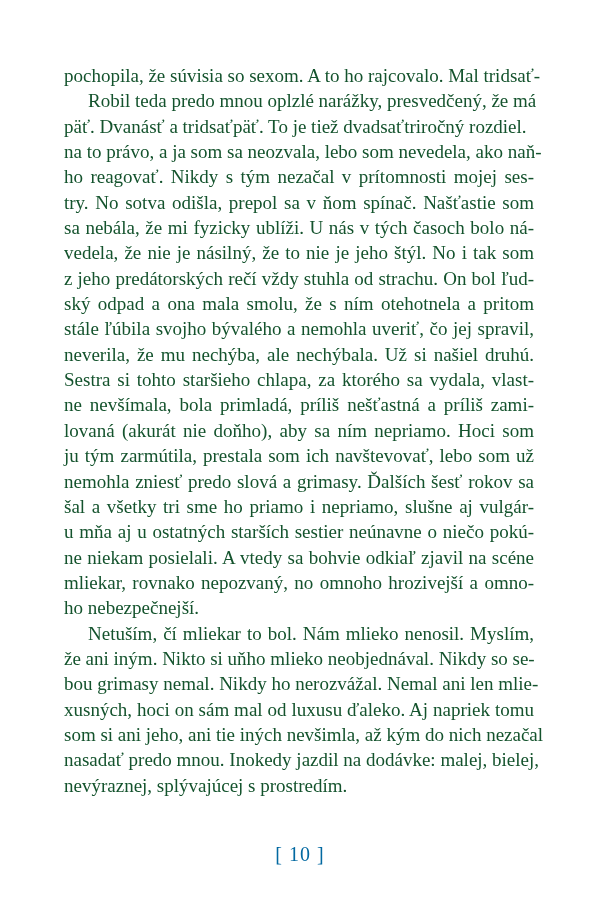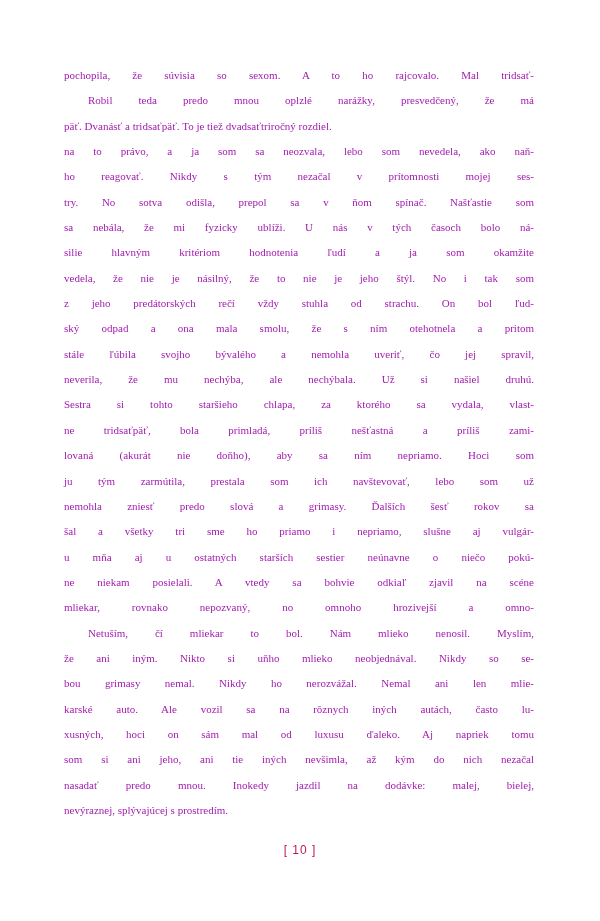--- a/index.html
+++ b/index.html
@@ -3,72 +3,71 @@
 <meta charset="utf-8">
 <style>
   html, body { margin: 0; padding: 0; background: #ffffff; }
   body { width: 600px; height: 921px; position: relative; overflow: hidden; }
   .page {
     position: absolute;
     left: 64px;
     top: 63px;
     width: 470px;
     font-family: "Liberation Serif", "DejaVu Serif", serif;
-    font-size: 11px;
+    font-size: 19px;
     line-height: 25.35px;
-    color: #a21caf;
+    color: #14532d;
   }
   .line {
     display: block;
     white-space: nowrap;
     text-align: justify;
     text-align-last: justify;
     height: 25.35px;
   }
   .line.indent { padding-left: 24px; }
   .line.last { text-align-last: left; }
   .folio {
     position: absolute;
     left: 0; right: 0;
     top: 843px;
     text-align: center;
-    font-family: Liberation Sans, sans-serif;
-    font-size: 12px;
-    color: #be185d;
+    font-family: Liberation Serif, serif;
+    font-size: 20px;
+    color: #0369a1;
     letter-spacing: 1px;
   }
 </style>
 </head>
 <body>
 
 <div class="page" id="body-text">
     <span class="line">pochopila, že súvisia so sexom. A to ho rajcovalo. Mal tridsať-</span>
     <span class="line indent">Robil teda predo mnou oplzlé narážky, presvedčený, že má</span>
     <span class="line last">päť. Dvanásť a tridsaťpäť. To je tiež dvadsaťtriročný rozdiel.</span>
     <span class="line">na to právo, a ja som sa neozvala, lebo som nevedela, ako naň-</span>
     <span class="line">ho reagovať. Nikdy s tým nezačal v prítomnosti mojej ses-</span>
     <span class="line">try. No sotva odišla, prepol sa v ňom spínač. Našťastie som</span>
     <span class="line">sa nebála, že mi fyzicky ublíži. U nás v tých časoch bolo ná-</span>
-    <span class="line">silie hlavným kritériom hodnotenia ľudí a ja som okamžite</span>
     <span class="line">vedela, že nie je násilný, že to nie je jeho štýl. No i tak som</span>
     <span class="line">z jeho predátorských rečí vždy stuhla od strachu. On bol ľud-</span>
     <span class="line">ský odpad a ona mala smolu, že s ním otehotnela a pritom</span>
     <span class="line">stále ľúbila svojho bývalého a nemohla uveriť, čo jej spravil,</span>
     <span class="line">neverila, že mu nechýba, ale nechýbala. Už si našiel druhú.</span>
     <span class="line">Sestra si tohto staršieho chlapa, za ktorého sa vydala, vlast-</span>
-    <span class="line">ne tridsaťpäť, bola primladá, príliš nešťastná a príliš zami-</span>
+    <span class="line">ne nevšímala, bola primladá, príliš nešťastná a príliš zami-</span>
     <span class="line">lovaná (akurát nie doňho), aby sa ním nepriamo. Hoci som</span>
     <span class="line">ju tým zarmútila, prestala som ich navštevovať, lebo som už</span>
     <span class="line">nemohla zniesť predo slová a grimasy. Ďalších šesť rokov sa</span>
     <span class="line">šal a všetky tri sme ho priamo i nepriamo, slušne aj vulgár-</span>
     <span class="line">u mňa aj u ostatných starších sestier neúnavne o niečo pokú-</span>
     <span class="line">ne niekam posielali. A vtedy sa bohvie odkiaľ zjavil na scéne</span>
     <span class="line">mliekar, rovnako nepozvaný, no omnoho hrozivejší a omno-</span>
+    <span class="line last">ho nebezpečnejší.</span>
     <span class="line indent">Netuším, čí mliekar to bol. Nám mlieko nenosil. Myslím,</span>
     <span class="line">že ani iným. Nikto si uňho mlieko neobjednával. Nikdy so se-</span>
     <span class="line">bou grimasy nemal. Nikdy ho nerozvážal. Nemal ani len mlie-</span>
-    <span class="line">karské auto. Ale vozil sa na rôznych iných autách, často lu-</span>
     <span class="line">xusných, hoci on sám mal od luxusu ďaleko. Aj napriek tomu</span>
     <span class="line">som si ani jeho, ani tie iných nevšimla, až kým do nich nezačal</span>
     <span class="line">nasadať predo mnou. Inokedy jazdil na dodávke: malej, bielej,</span>
     <span class="line last">nevýraznej, splývajúcej s prostredím.</span>
   </div>
 <div class="folio">[ 10 ]</div>
 
 </body></html>

